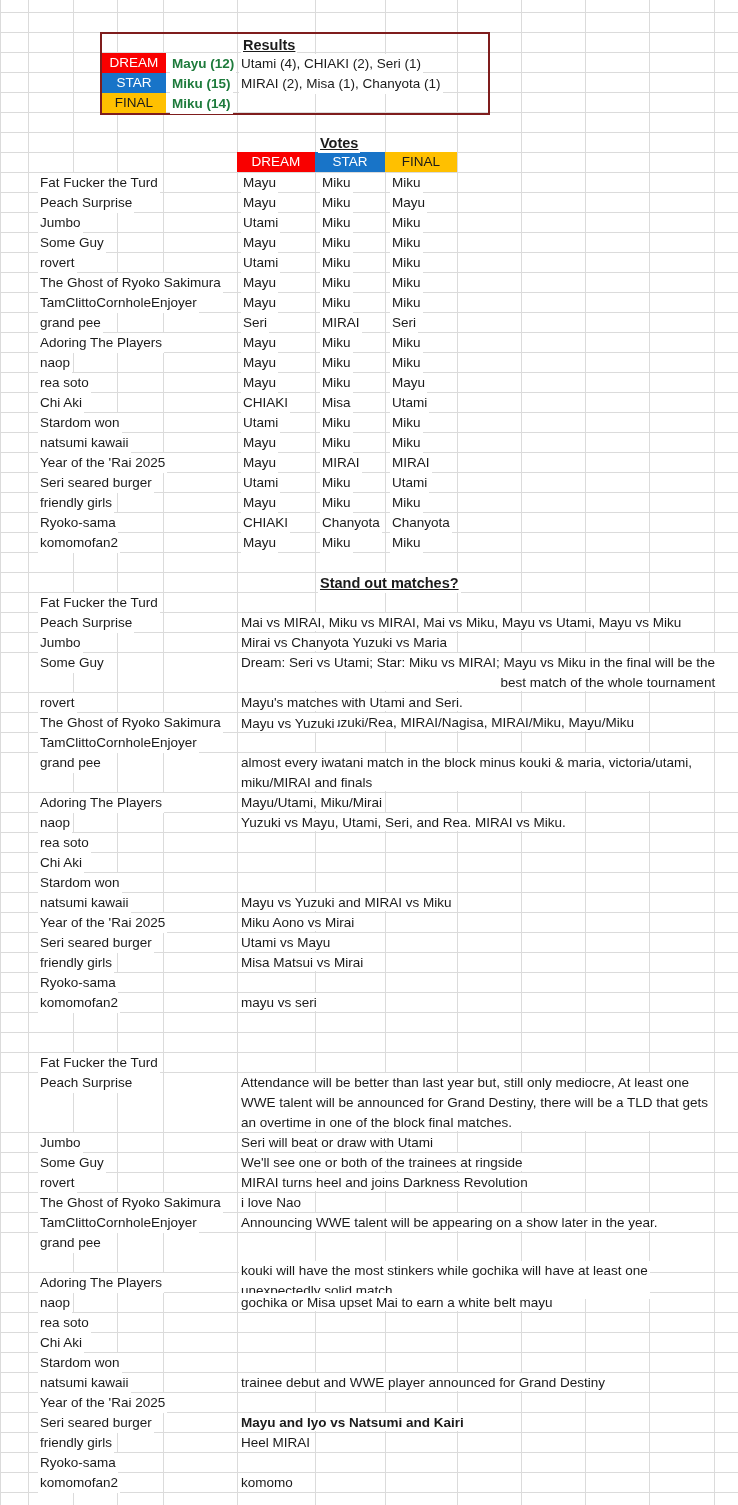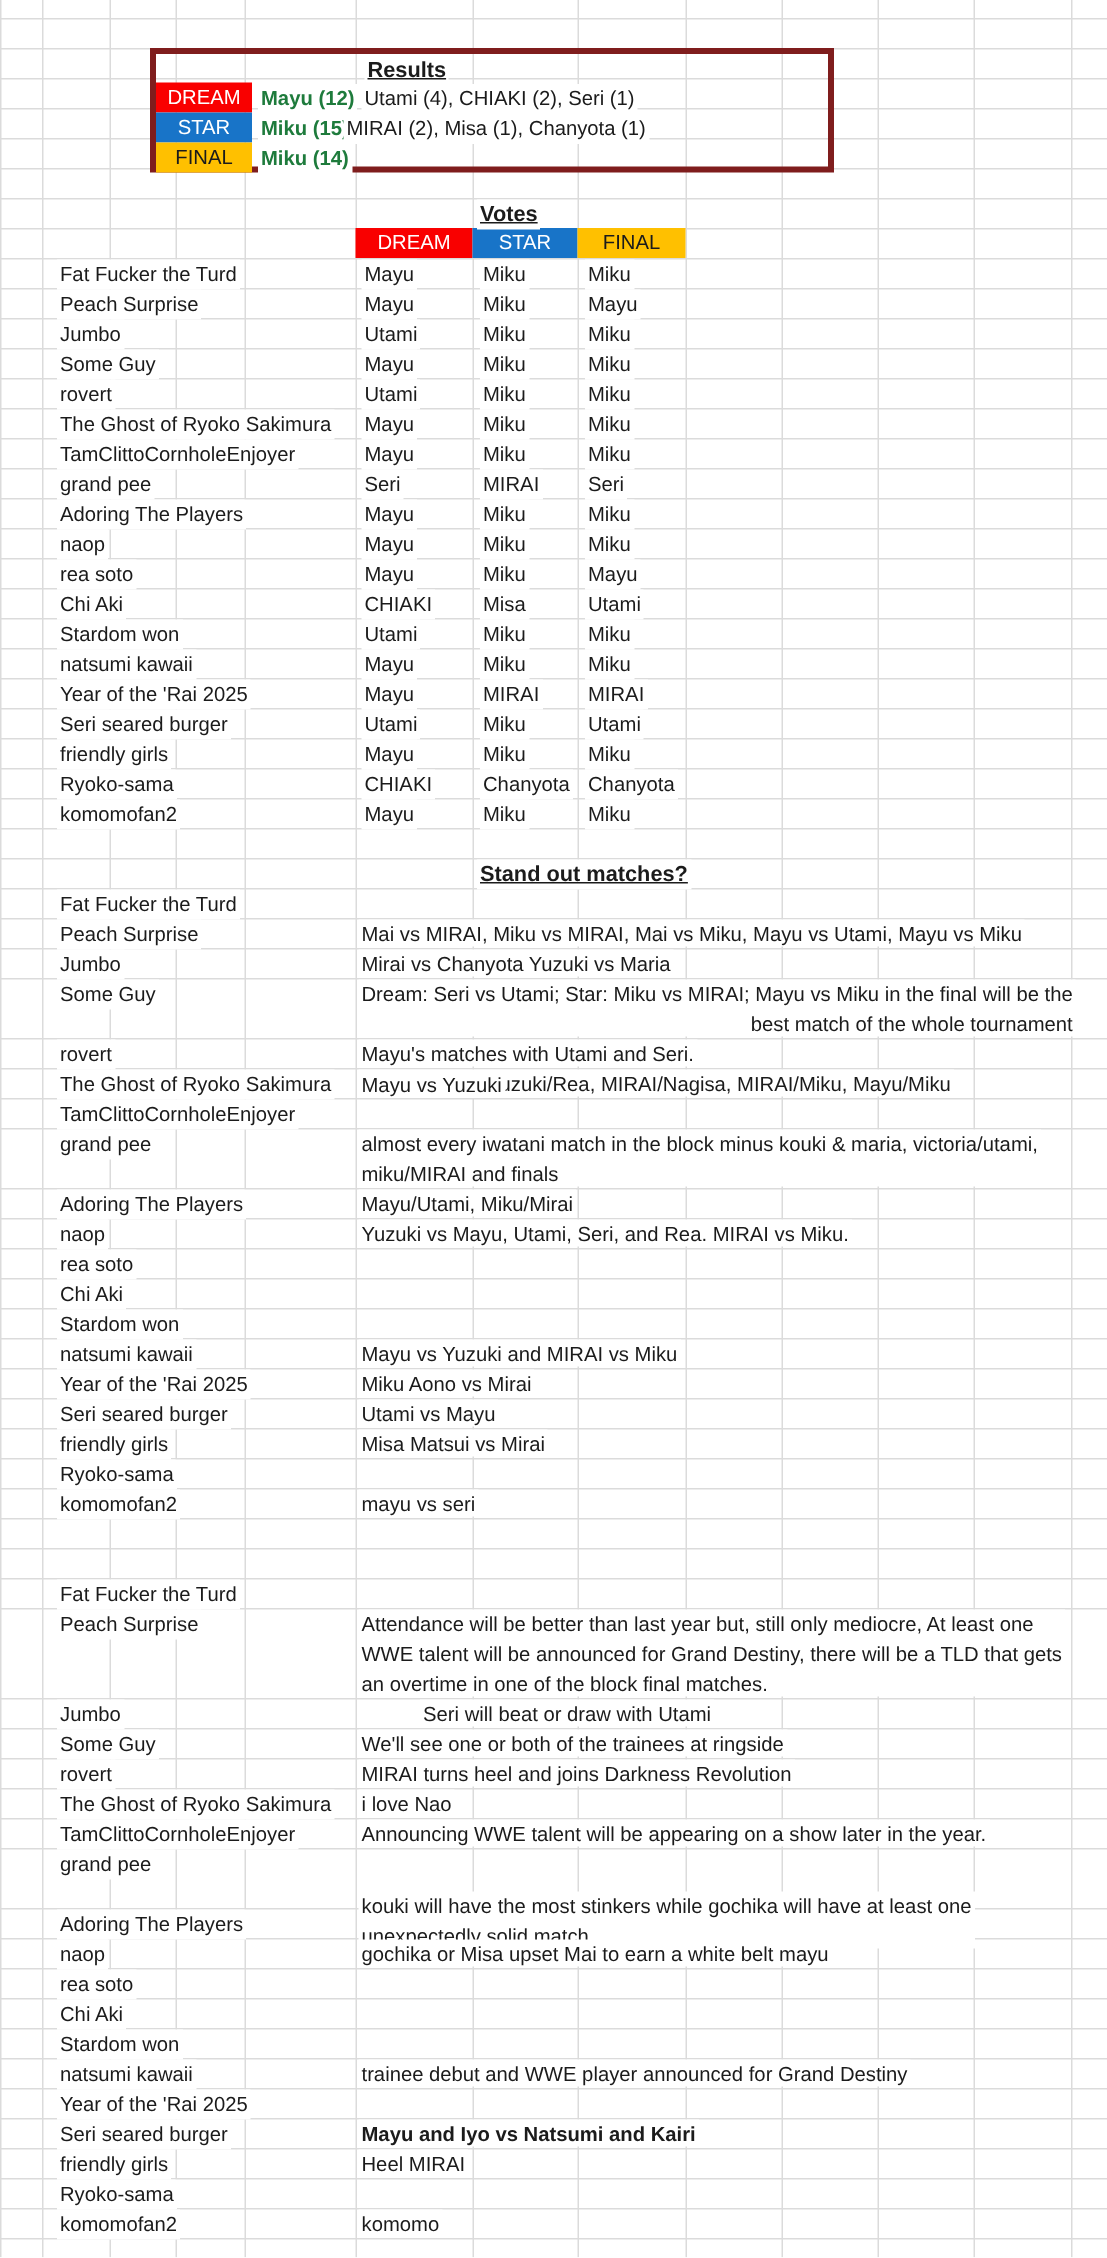--- a/index.html
+++ b/index.html
@@ -6,22 +6,22 @@
   #sheet{position:relative;width:738px;height:1505px;background:#ffffff;
          font-family:"Liberation Sans",sans-serif;color:#1b1b1b;overflow:hidden;}
   .vl{position:absolute;top:0;width:1px;height:1505px;z-index:0;}
   .hl{position:absolute;left:0;height:1px;width:738px;z-index:0;}
   .txt{position:absolute;background:#fff;padding:0 2px;font-size:13.5px;line-height:20px;
        white-space:pre;z-index:2;}
   .wrap{white-space:pre-line;}
   .hdr{font-weight:bold;text-decoration:underline;font-size:14.5px;}
   .cellfill{position:absolute;z-index:1;display:flex;align-items:center;justify-content:center;
             font-size:13.5px;line-height:20px;}
-  #results-box{position:absolute;left:100px;top:32px;width:456px;height:83px;
-               border:4px solid #7f1d1d;box-sizing:border-box;z-index:2;background:transparent;}
+  #results-box{position:absolute;left:100px;top:32px;width:390px;height:83px;
+               border:2px solid #7f1d1d;box-sizing:border-box;z-index:2;background:transparent;}
   #results-title{left:139px;top:1px;}
   #votes-title{left:318px;top:133px;}
   #standout-title{left:318px;top:573px;}
   #predictions-title{left:318px;top:1033px;}
 </style>
 </head>
 <body>
 
 <div id="sheet">
   <div id="grid-overlay">
@@ -110,21 +110,21 @@
       <div class="hl" style="top: 1492px; background: rgb(219, 219, 219);"></div>
     </div>
 
   <div id="results-box">
     <span class="txt hdr" id="results-title">Results</span>
   <div class="cellfill" style="left: 0px; top: 19px; width: 64px; height: 20px; background: rgb(249, 0, 0); color: rgb(255, 255, 255);">DREAM</div>
       <div class="txt" style="left: 68px; top: 20px; font-weight: bold; color: rgb(30, 123, 60);">Mayu (12)</div>
       <div class="txt" style="left: 137px; top: 20px;">Utami (4), CHIAKI (2), Seri (1)</div>
       <div class="cellfill" style="left: 0px; top: 39px; width: 64px; height: 20px; background: rgb(24, 116, 200); color: rgb(255, 255, 255);">STAR</div>
       <div class="txt" style="left: 68px; top: 40px; font-weight: bold; color: rgb(30, 123, 60);">Miku (15)</div>
-      <div class="txt" style="left: 125px; top: 40px;">MIRAI (2), Misa (1), Chanyota (1)</div>
+      <div class="txt" style="left: 137px; top: 40px;">MIRAI (2), Misa (1), Chanyota (1)</div>
       <div class="cellfill" style="left: 0px; top: 59px; width: 64px; height: 20px; background: rgb(255, 192, 0); color: rgb(27, 27, 27);">FINAL</div>
       <div class="txt" style="left: 68px; top: 60px; font-weight: bold; color: rgb(30, 123, 60);">Miku (14)</div>
     </div>
 
   <span class="txt hdr" id="votes-title">Votes</span>
 
   <div id="votes-section">
       <div class="cellfill" style="left: 237px; top: 152px; width: 78px; height: 20px; background: rgb(249, 0, 0); color: rgb(255, 255, 255);">DREAM</div>
       <div class="cellfill" style="left: 315px; top: 152px; width: 70px; height: 20px; background: rgb(24, 116, 200); color: rgb(255, 255, 255);">STAR</div>
       <div class="cellfill" style="left: 385px; top: 152px; width: 72px; height: 20px; background: rgb(255, 192, 0); color: rgb(27, 27, 27);">FINAL</div>
@@ -247,21 +247,21 @@
     </div>
 
 
   <div id="predictions-section">
       <div class="txt" style="left: 38px; top: 1053px;">Fat Fucker the Turd</div>
       <div class="txt" style="left: 38px; top: 1073px;">Peach Surprise</div>
       <div class="txt wrap" style="left: 239px; top: 1073px; height: 58px;">Attendance will be better than last year but, still only mediocre, At least one
 WWE talent will be announced for Grand Destiny, there will be a TLD that gets
 an overtime in one of the block final matches.</div>
       <div class="txt" style="left: 38px; top: 1133px;">Jumbo</div>
-      <div class="txt wrap" style="left: 239px; top: 1133px; height: 18px; margin-left: 41px;">Seri will beat or draw with Utami</div>
+      <div class="txt wrap" style="left: 239px; top: 1133px; height: 18px;">Seri will beat or draw with Utami</div>
       <div class="txt" style="left: 38px; top: 1153px;">Some Guy</div>
       <div class="txt wrap" style="left: 239px; top: 1153px; height: 18px;">We'll see one or both of the trainees at ringside</div>
       <div class="txt" style="left: 38px; top: 1173px;">rovert</div>
       <div class="txt wrap" style="left: 239px; top: 1173px; height: 18px;">MIRAI turns heel and joins Darkness Revolution</div>
       <div class="txt" style="left: 38px; top: 1193px;">The Ghost of Ryoko Sakimura</div>
       <div class="txt wrap" style="left: 239px; top: 1193px; height: 18px;">i love Nao</div>
       <div class="txt" style="left: 38px; top: 1213px;">TamClittoCornholeEnjoyer</div>
       <div class="txt wrap" style="left: 239px; top: 1213px; height: 18px;">Announcing WWE talent will be appearing on a show later in the year.</div>
       <div class="txt" style="left: 38px; top: 1233px;">grand pee</div>
       <div class="txt wrap" style="left: 239px; top: 1233px; height: 38px; margin-top: 28px;">kouki will have the most stinkers while gochika will have at least one

